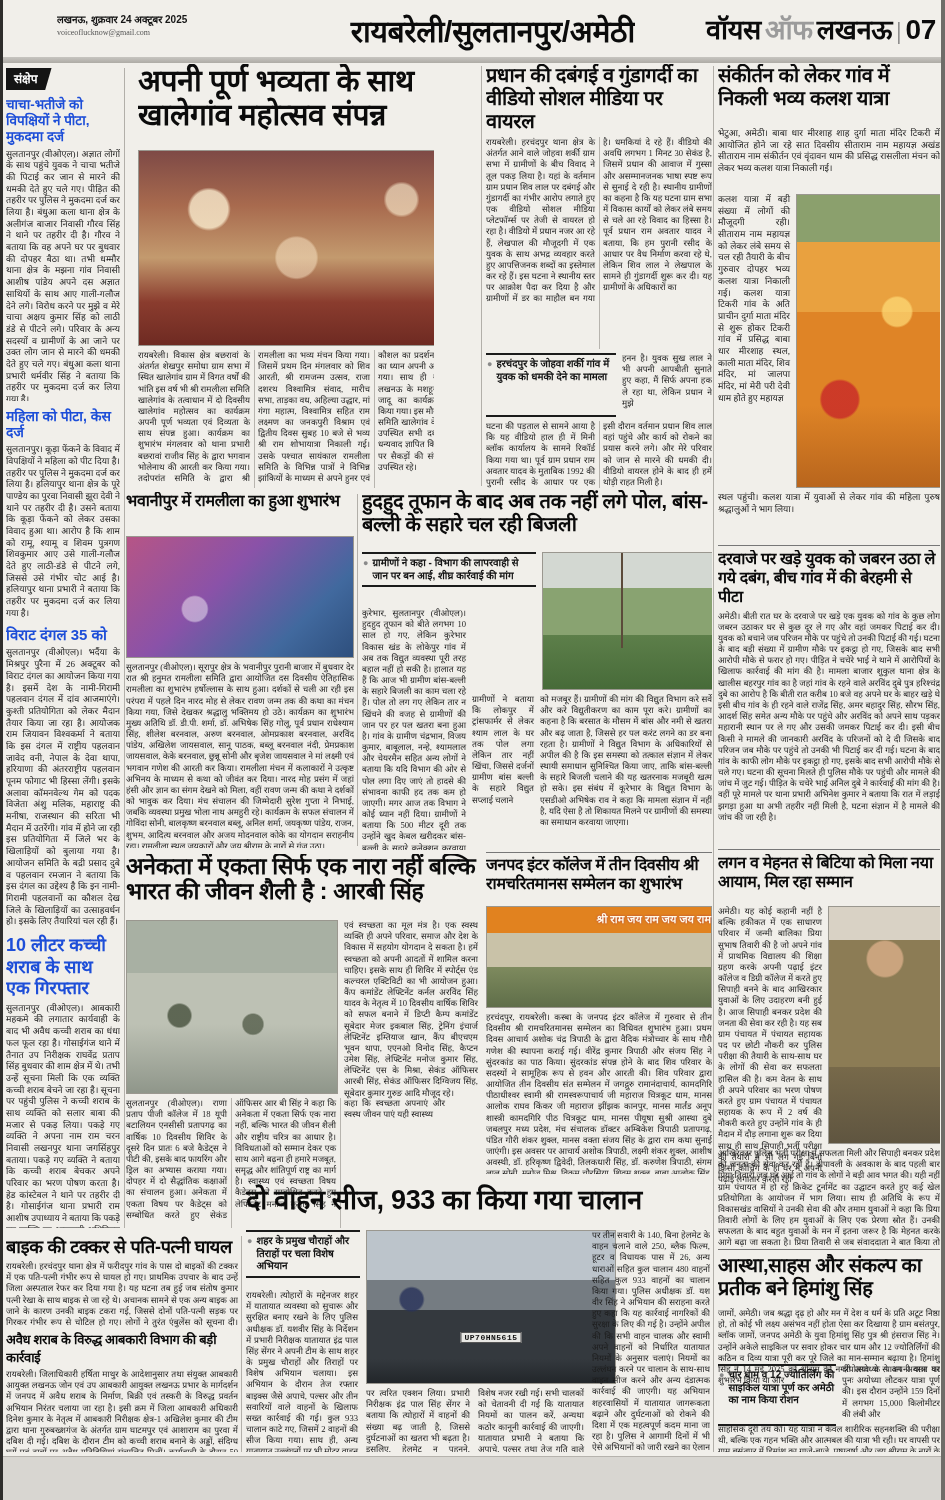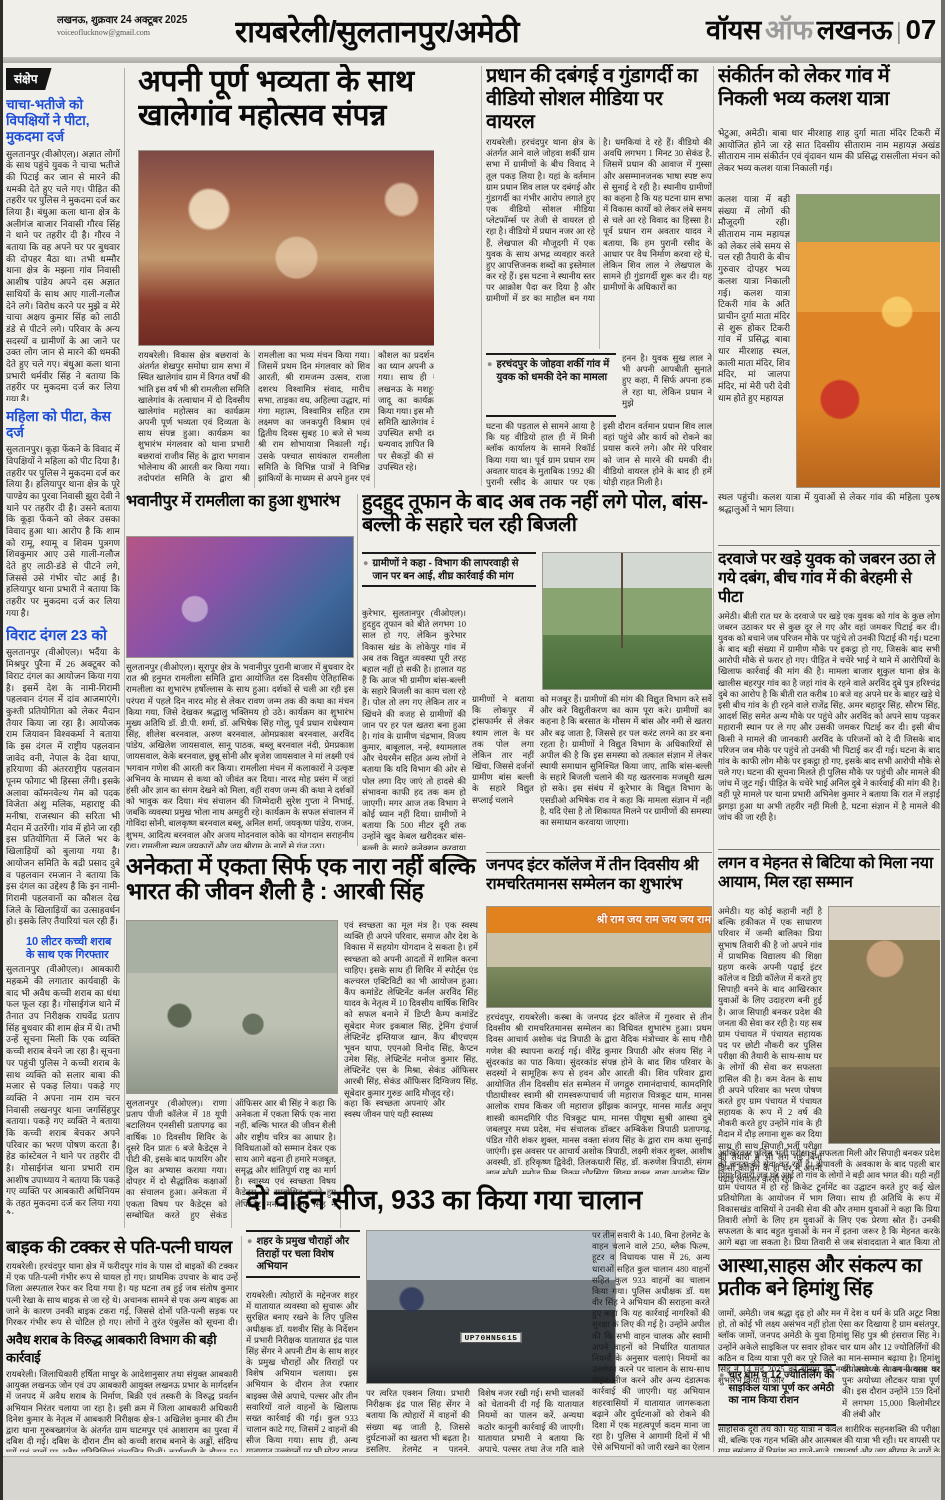--- a/index.html
+++ b/index.html
@@ -70,39 +70,39 @@
 <body>
 
 <div class="page">
   <div class="edge-l"></div>
   <div class="edge-r"></div>
 
   <div class="block" style="left:10px;top:12px;width:170px;margin-left:47px;">
     <div style="font-size:10px;font-weight:bold;font-family:'Liberation Sans','DejaVu Sans',sans-serif;">लखनऊ, शुक्रवार 24 अक्टूबर 2025</div>
     <div style="font-size:8px;color:#555;margin-top:2px;">voiceoflucknow@gmail.com</div>
   </div>
-  <div class="block hd" style="left:235px;top:10px;width:400px;text-align:left;font-size:30px;">रायबरेली/सुलतानपुर/अमेठी</div>
+  <div class="block hd" style="left:235px;top:10px;width:400px;text-align:right;font-size:30px;">रायबरेली/सुलतानपुर/अमेठी</div>
   <div class="block" style="left:648px;top:10px;width:288px;text-align:right;white-space:nowrap;">
     <span class="hd" style="font-size:27px;">वॉयस</span>
     <span class="hd masthead-of" style="font-size:27px;">ऑफ</span>
     <span class="hd" style="font-size:27px;">लखनऊ</span>
     <span style="color:#777;font-size:26px;">|</span>
     <span class="hd" style="font-size:28px;">07</span>
   </div>
   <div class="head-rule"></div>
 
   <div class="block" style="left:6px;top:68px;width:114px;height:1160px;border-right:1px solid #b2afa9;padding-right:4px;">
     <span class="tag">संक्षेप</span>
     <div class="brief-h" style="font-size:13.5px;">चाचा-भतीजे को विपक्षियों ने पीटा, मुकदमा दर्ज</div>
     <div class="body" style="max-height:252px;overflow:hidden;">सुलतानपुर (वीओएल)। अज्ञात लोगों के साथ पहुंचे युवक ने चाचा भतीजे की पिटाई कर जान से मारने की धमकी देते हुए चले गए। पीड़ित की तहरीर पर पुलिस ने मुकदमा दर्ज कर लिया है। बंधुआ कला थाना क्षेत्र के अलीगंज बाजार निवासी गौरव सिंह ने थाने पर तहरीर दी है। गौरव ने बताया कि वह अपने घर पर बुधवार की दोपहर बैठा था। तभी धम्मौर थाना क्षेत्र के मझना गांव निवासी आशीष पांडेय अपने दस अज्ञात साथियों के साथ आए गाली-गलौज देने लगे। विरोध करने पर मुझे व मेरे चाचा अक्षय कुमार सिंह को लाठी डंडे से पीटने लगे। परिवार के अन्य सदस्यों व ग्रामीणों के आ जाने पर उक्त लोग जान से मारने की धमकी देते हुए चले गए। बंधुआ कला थाना प्रभारी धर्मवीर सिंह ने बताया कि तहरीर पर मुकदमा दर्ज कर लिया गया है।</div>
     <div class="brief-h" style="font-size:14px;">महिला को पीटा, केस दर्ज</div>
     <div class="body" style="max-height:196px;overflow:hidden;">सुलतानपुर। कूड़ा फेंकने के विवाद में विपक्षियों ने महिला को पीट दिया है। तहरीर पर पुलिस ने मुकदमा दर्ज कर लिया है। हलियापुर थाना क्षेत्र के पूरे पाण्डेय का पुरवा निवासी झूरा देवी ने थाने पर तहरीर दी है। उसने बताया कि कूड़ा फेंकने को लेकर उसका विवाद हुआ था। आरोप है कि शाम को रामू, श्यामू व शिवम पुत्रगण शिवकुमार आए उसे गाली-गलौज देते हुए लाठी-डंडे से पीटने लगे, जिससे उसे गंभीर चोट आई है। हलियापुर थाना प्रभारी ने बताया कि तहरीर पर मुकदमा दर्ज कर लिया गया है।</div>
-    <div class="brief-h" style="font-size:15px;">विराट दंगल 23 को</div>
+    <div class="brief-h" style="font-size:15px;">विराट दंगल 35 को</div>
     <div class="body" style="max-height:330px;overflow:hidden;">सुलतानपुर (वीओएल)। भदैंया के मिश्रपुर पुरैना में 26 अक्टूबर को विराट दंगल का आयोजन किया गया है। इसमें देश के नामी-गिरामी पहलवान दंगल में दांव आजमाएंगे। कुश्ती प्रतियोगिता को लेकर मैदान तैयार किया जा रहा है। आयोजक राम जियावन विश्वकर्मा ने बताया कि इस दंगल में राष्ट्रीय पहलवान जावेद वनी, नेपाल के देवा थापा, हरियाणा की अंतरराष्ट्रीय पहलवान पूनम फोगाट भी हिस्सा लेंगी। इसके अलावा कॉमनवेल्थ गेम को पदक विजेता अंशु मलिक, महाराष्ट्र की मनीषा, राजस्थान की सरिता भी मैदान में उतरेंगी। गांव में होने जा रही इस प्रतियोगिता में जिले भर के खिलाड़ियों को बुलाया गया है। आयोजन समिति के बद्री प्रसाद दुबे व पहलवान रमजान ने बताया कि इस दंगल का उद्देश्य है कि इन नामी-गिरामी पहलवानों का कौशल देख जिले के खिलाड़ियों का उत्साहवर्धन हो। इसके लिए तैयारियां चल रही हैं।</div>
-    <div class="brief-h" style="font-size:11px;margin-left:20px;">10 लीटर कच्ची शराब के साथ एक गिरफ्तार</div>
+    <div class="brief-h" style="font-size:18px;">10 लीटर कच्ची शराब के साथ एक गिरफ्तार</div>
     <div class="body" style="max-height:250px;overflow:hidden;">सुलतानपुर (वीओएल)। आबकारी महकमे की लगातार कार्यवाही के बाद भी अवैध कच्ची शराब का धंधा फल फूल रहा है। गोसाईगंज थाने में तैनात उप निरीक्षक राघवेंद्र प्रताप सिंह बुधवार की शाम क्षेत्र में थे। तभी उन्हें सूचना मिली कि एक व्यक्ति कच्ची शराब बेचने जा रहा है। सूचना पर पहुंची पुलिस ने कच्ची शराब के साथ व्यक्ति को सलार बाबा की मजार से पकड़ लिया। पकड़े गए व्यक्ति ने अपना नाम राम चरन निवासी लखनपुर थाना जगसिंहपुर बताया। पकड़े गए व्यक्ति ने बताया कि कच्ची शराब बेचकर अपने परिवार का भरण पोषण करता है। हेड कांस्टेबल ने थाने पर तहरीर दी है। गोसाईगंज थाना प्रभारी राम आशीष उपाध्याय ने बताया कि पकड़े गए व्यक्ति पर आबकारी अधिनियम के तहत मुकदमा दर्ज कर लिया गया है।</div>
   </div>
 
   <div class="block" style="left:126px;top:64px;width:296px;height:426px;margin-left:12px;">
     <div class="hd h-main" style="position:absolute;left:0;top:0;width:352px;">अपनी पूर्ण भव्यता के साथ खालेगांव महोत्सव संपन्न</div>
     <div class="photo ph-festival" style="left:0;top:86px;width:350px;height:194px;"></div>
     <div class="body cols3 small" style="position:absolute;left:0;top:286px;width:352px;height:138px;">रायबरेली। विकास क्षेत्र बछरावां के अंतर्गत शेखपुर समोधा ग्राम सभा में स्थित खालेगांव ग्राम में विगत वर्षों की भांति इस वर्ष भी श्री रामलीला समिति खालेगांव के तत्वाधान में दो दिवसीय खालेगांव महोत्सव का कार्यक्रम अपनी पूर्ण भव्यता एवं दिव्यता के साथ संपन्न हुआ। कार्यक्रम का शुभारंभ मंगलवार को थाना प्रभारी बछरावां राजीव सिंह के द्वारा भगवान भोलेनाथ की आरती कर किया गया। तदोपरांत समिति के द्वारा श्री रामलीला का भव्य मंचन किया गया। जिसमें प्रथम दिन मंगलवार को शिव आरती, श्री रामजन्म उत्सव, राजा दशरथ विश्वामित्र संवाद, मारीच सभा, ताड़का वध, अहिल्या उद्धार, मां गंगा महात्म, विश्वामित्र सहित राम लक्ष्मण का जनकपुरी विश्राम एवं द्वितीय दिवस सुबह 10 बजे से भव्य श्री राम शोभायात्रा निकाली गई। उसके पश्चात सायंकाल रामलीला समिति के विभिन्न पात्रों ने विभिन्न झांकियों के माध्यम से अपने हुनर एवं कौशल का प्रदर्शन करते हुए, दर्शकों का ध्यान अपनी ओर आकर्षित किया गया। साथ ही साथ कार्यक्रम में लखनऊ के मशहूर जादूगर के द्वारा जादू का कार्यक्रम भी आयोजित किया गया। इस मौके पर श्री रामलीला समिति खालेगांव के द्वारा कार्यक्रम में उपस्थित सभी दर्शकों का हृदय से धन्यवाद ज्ञापित किया गया। इस मौके पर सैकड़ों की संख्या में दर्शन गण उपस्थित रहे।</div>
   </div>
 
   <div class="divider" style="left:481px;top:66px;height:420px;"></div>

